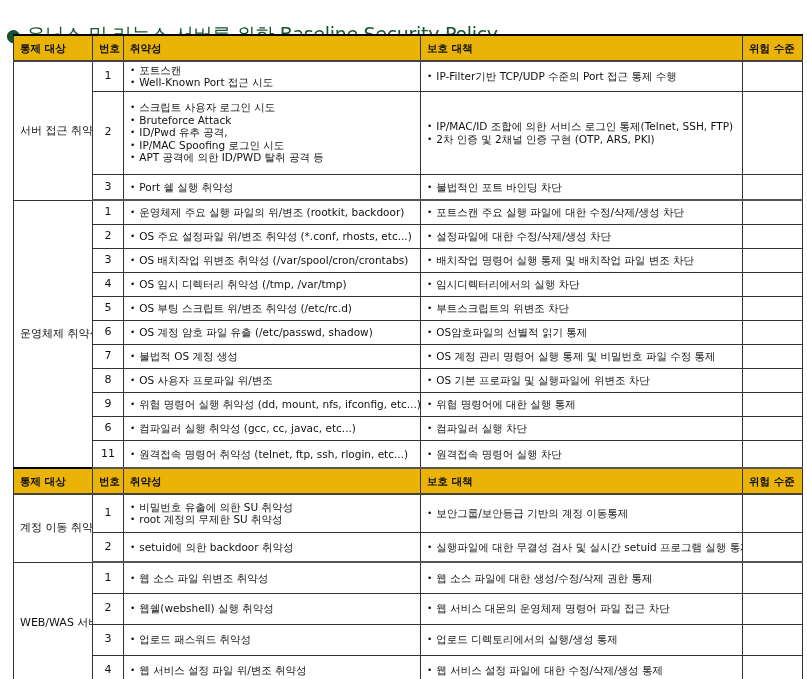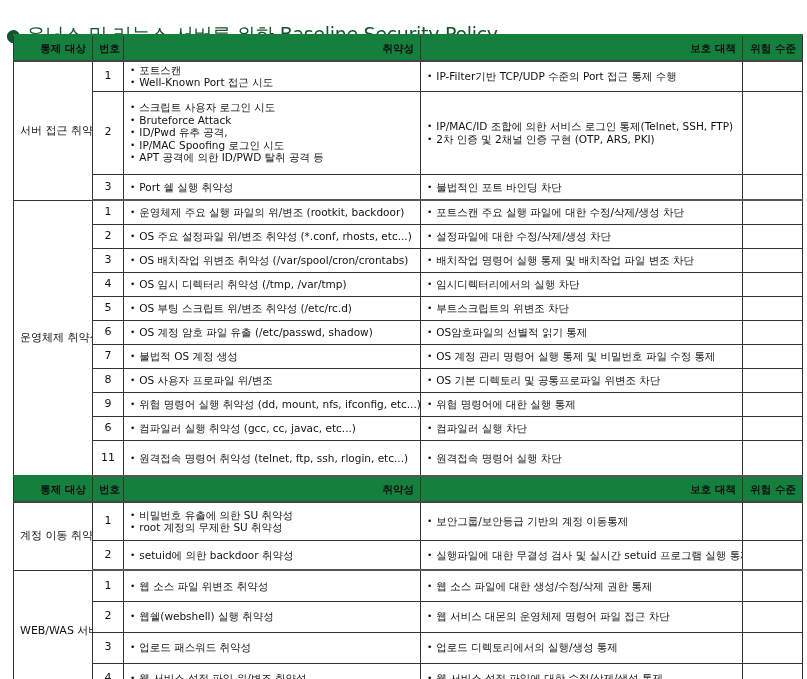--- a/index.html
+++ b/index.html
@@ -23,25 +23,25 @@
     }
     table.policy td, table.policy th {
       border: 1px solid #333;
       vertical-align: middle;
       padding: 0 6px;
       line-height: 12.5px;
       white-space: nowrap;
       overflow: hidden;
     }
     table.policy th {
-      background: #15803d;
+      background: #eab308;
       font-weight: bold;
-      text-align: right;
+      text-align: left;
       font-size: 10.5px;
-      border-top: 2px solid #15803d;
+      border-top: 2px solid #000000;
       border-bottom: 2px solid #444;
     }
     td.target { text-align: center; white-space: normal; line-height: 14px; font-size: 11px; }
     td.num { text-align: center; padding: 0; font-size: 11px; }
     td.vuln, td.ctrl { text-align: left; }
     td.risk { }
     .item { display: block; }
     .item::before { content: "\2022"; margin-right: 4px; font-size: 9px; vertical-align: 1px; }
     .wrap { white-space: normal; }
     tr.group-end td { border-bottom: 2px solid #555; }
@@ -179,21 +179,21 @@
           <span class="item">OS 계정 관리 명령어 실행 통제 및 비밀번호 파일 수정 통제</span>
         </td>
     <td class="risk"></td>
   </tr>
   <tr style="height:24px">
     <td class="num">8</td>
     <td class="vuln">
           <span class="item">OS 사용자 프로파일 위/변조</span>
         </td>
     <td class="ctrl">
-          <span class="item">OS 기본 디렉토리 및 공통프로파일 위변조 차단</span>
+          <span class="item">OS 기본 프로파일 및 실행파일에 위변조 차단</span>
         </td>
     <td class="risk"></td>
   </tr>
   <tr style="height:24px">
     <td class="num">9</td>
     <td class="vuln">
           <span class="item">위험 명령어 실행 취약성 (dd, mount, nfs, ifconfig, etc...)</span>
         </td>
     <td class="ctrl">
           <span class="item">위험 명령어에 대한 실행 통제</span>
@@ -203,21 +203,21 @@
   <tr style="height:24px">
     <td class="num">6</td>
     <td class="vuln">
           <span class="item">컴파일러 실행 취약성 (gcc, cc,  javac, etc...)</span>
         </td>
     <td class="ctrl">
           <span class="item">컴파일러 실행 차단</span>
         </td>
     <td class="risk"></td>
   </tr>
-  <tr class="group-end" style="height:36px">
+  <tr class="group-end" style="height:28px">
     <td class="num">11</td>
     <td class="vuln">
           <span class="item">원격접속 명령어 취약성 (telnet, ftp, ssh, rlogin, etc...)</span>
         </td>
     <td class="ctrl">
           <span class="item">원격접속 명령어 실행 차단</span>
         </td>
     <td class="risk"></td>
   </tr>
 

